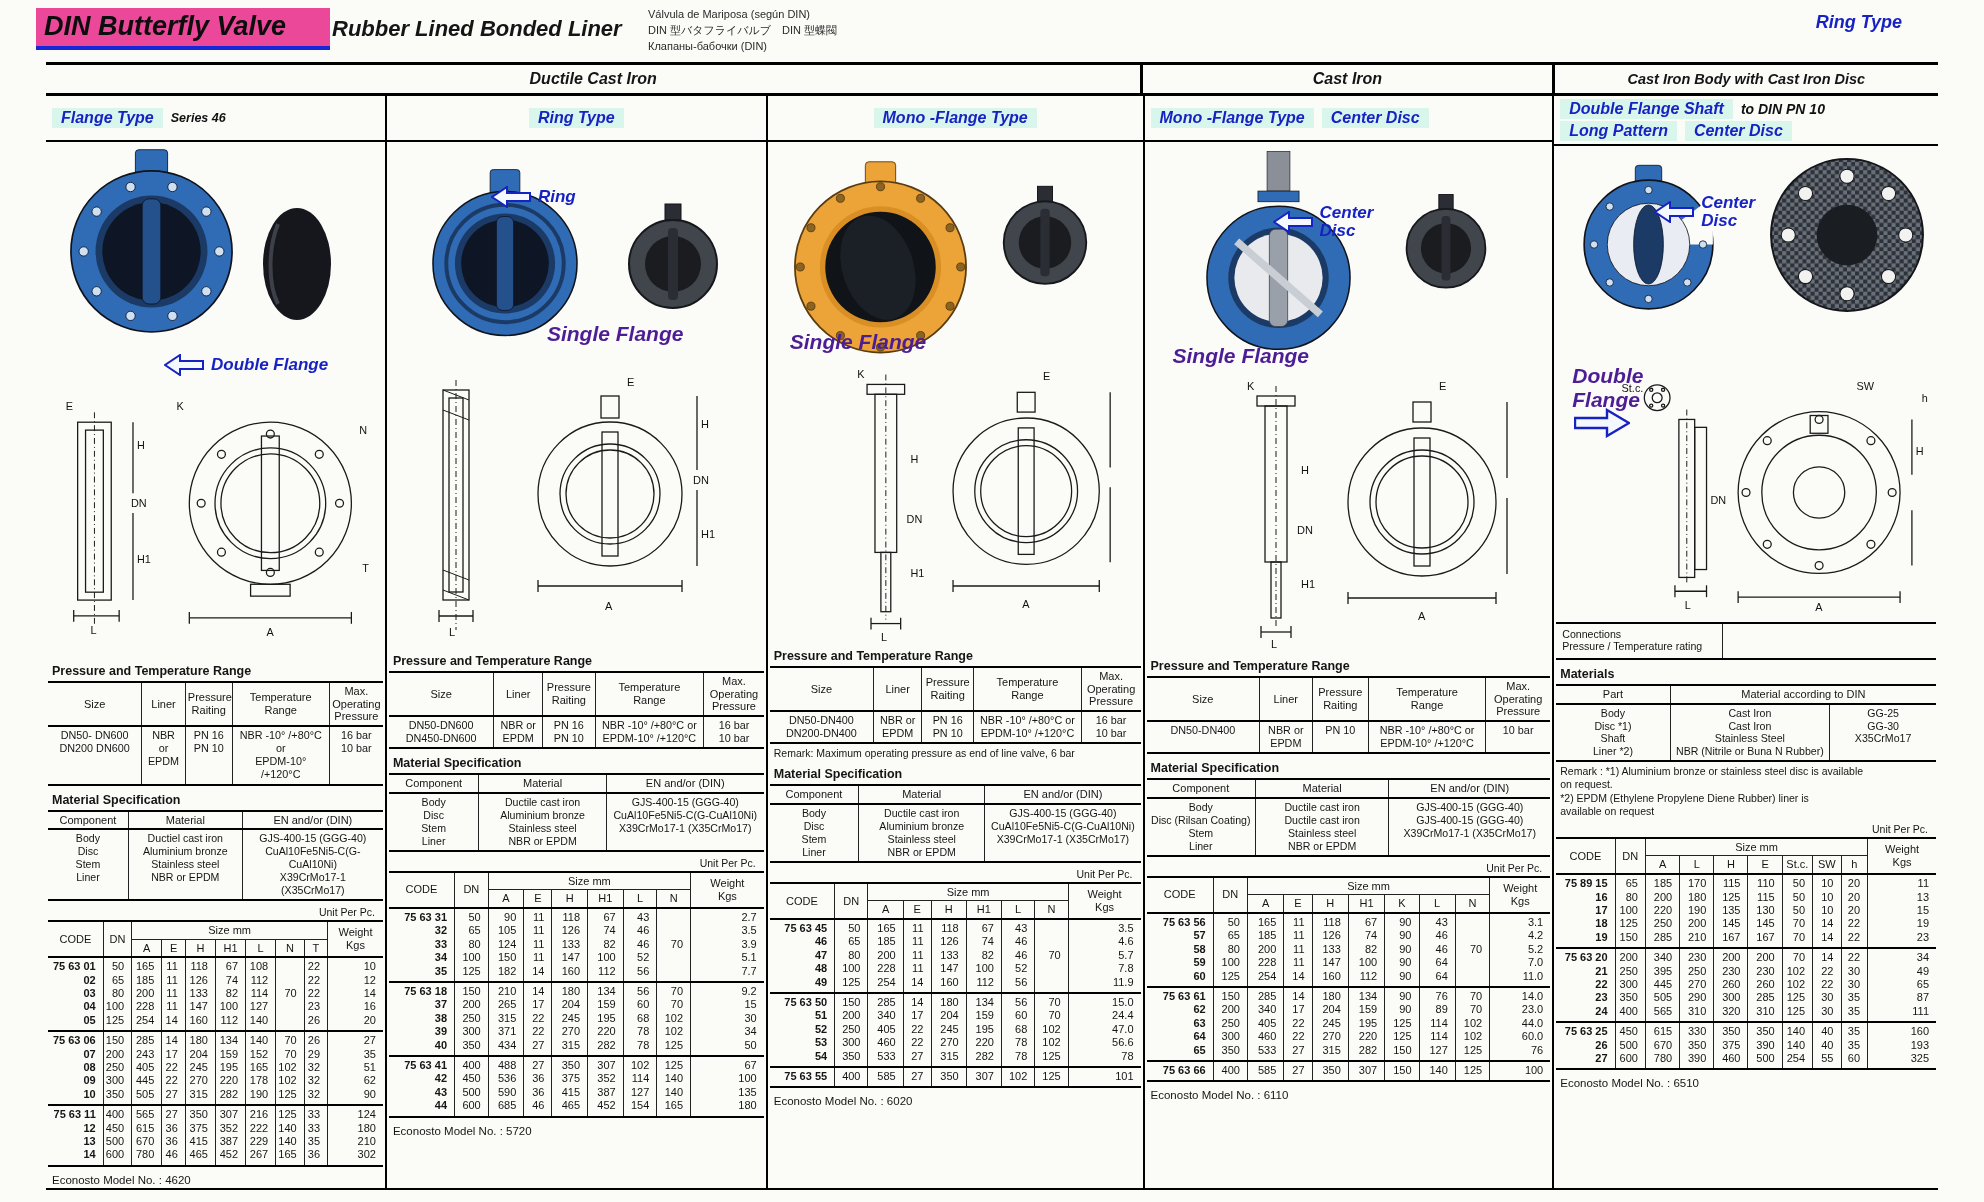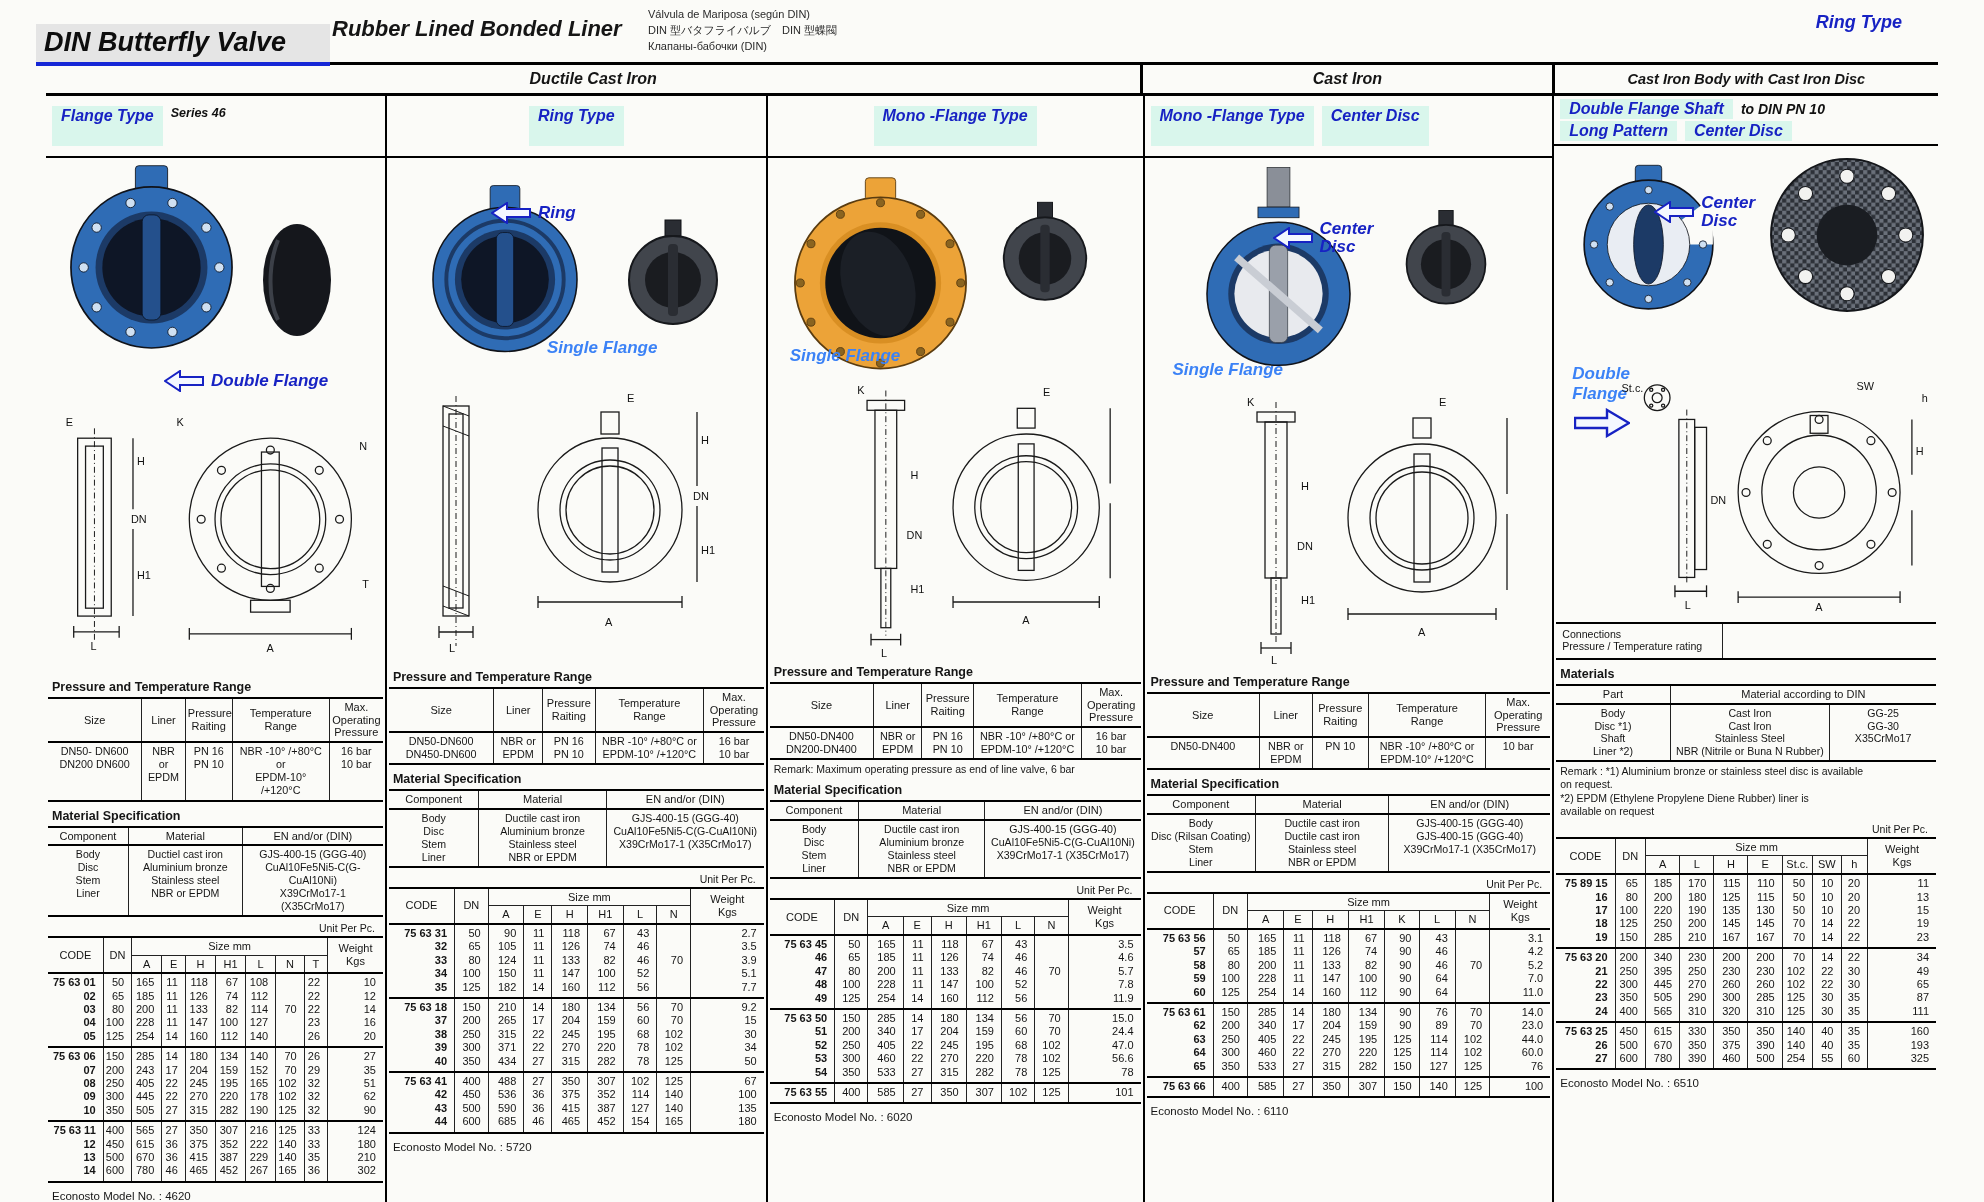--- a/index.html
+++ b/index.html
@@ -1,42 +1,42 @@
 <!DOCTYPE html>
 <html><head>
 <meta charset="utf-8">
 <style>
   html,body{margin:0;padding:0;background:#e8e8e8;}
   .page{position:relative;width:1984px;height:1202px;background:#fbfbf8;font-family:"Liberation Sans",sans-serif;color:#151515;overflow:hidden;}
   
   .titlebar{position:relative;height:62px;}
-  .title-main{position:absolute;left:36px;top:24px;background:#e5e5e5;padding:3px 16px 4px 8px;border-bottom:4px solid #1527d6;
+  .title-main{position:absolute;left:36px;top:8px;background:#ec4899;padding:3px 16px 4px 8px;border-bottom:4px solid #1527d6;
               font-weight:bold;font-style:italic;font-size:27px;color:#0d0d0d;min-width:270px;}
   .title-sub{position:absolute;left:332px;top:16px;font-weight:bold;font-style:italic;font-size:22px;}
   .langs{position:absolute;left:648px;top:7px;font-size:11px;line-height:1.45;color:#2a2a2a;}
   .corner{position:absolute;right:82px;top:12px;color:#1722c3;font-weight:bold;font-style:italic;font-size:18px;}
   
   .gridwrap{margin:0 46px;width:1892px;}
   .groups{display:flex;border-top:3px solid #000;border-bottom:3px solid #000;height:28px;}
   .group{display:flex;align-items:center;justify-content:center;font-weight:bold;font-style:italic;font-size:16px;}
   .group+.group{border-left:3px solid #000;}
   .g1{width:1096px;} .g2{width:409px;} .g3{width:384px;font-size:14.5px;}
   
   .cols{display:flex;border-bottom:2px solid #000;}
   .col{position:relative;}
   .col+.col{border-left:2px solid #000;}
   .c1{width:340px;} .c2{width:380px;} .c3{width:376px;} .c4{width:409px;} .c5{width:385px;}
-  .col-head{border-bottom:2px solid #000;min-height:40px;display:flex;flex-wrap:wrap;padding:10px 6px;gap:4px 8px;}
+  .col-head{border-bottom:2px solid #000;min-height:40px;display:flex;align-items:center;flex-wrap:wrap;padding:2px 6px;gap:4px 8px;}
   .hl{background:#d9f6ec;color:#1722c3;font-weight:bold;font-style:italic;font-size:16px;padding:1px 9px;display:inline-block;white-space:nowrap;}
   .head-extra{font-weight:bold;font-style:italic;font-size:12.5px;color:#111;}
   .headline{display:flex;align-items:center;gap:8px;width:100%;}
   
   .draw{position:relative;overflow:hidden;}
   .anno{position:absolute;display:flex;align-items:center;gap:7px;color:#1722c3;font-weight:bold;font-style:italic;font-size:17px;white-space:pre-line;line-height:1.05;}
-  .anno-plain{position:absolute;color:#3b82f6;font-weight:bold;font-style:italic;font-size:17px;white-space:pre-line;}
+  .anno-plain{position:absolute;color:#4c1d95;font-weight:bold;font-style:italic;font-size:21px;white-space:pre-line;}
   .dim-t{font-size:11px;fill:#111;font-family:"Liberation Sans",sans-serif;}
   .tech{stroke:#1a1a1a;fill:none;stroke-width:1.3;}
   .techd{stroke:#1a1a1a;stroke-width:1;stroke-dasharray:6 3 1 3;fill:none;}
   
   .sec-title{font-weight:bold;font-size:12.5px;margin:7px 4px 3px 6px;}
   .unit{font-size:10.5px;text-align:right;margin:5px 10px 2px;}
   .model{font-size:11.5px;margin:7px 4px 2px 6px;}
   .remark{font-size:10.5px;margin:3px 4px 2px 6px;white-space:pre-line;line-height:1.25;}
   .twrap{margin:0 2px;}
   table.tbl{border-collapse:collapse;width:100%;border-top:2px solid #000;border-bottom:2px solid #000;table-layout:fixed;}

